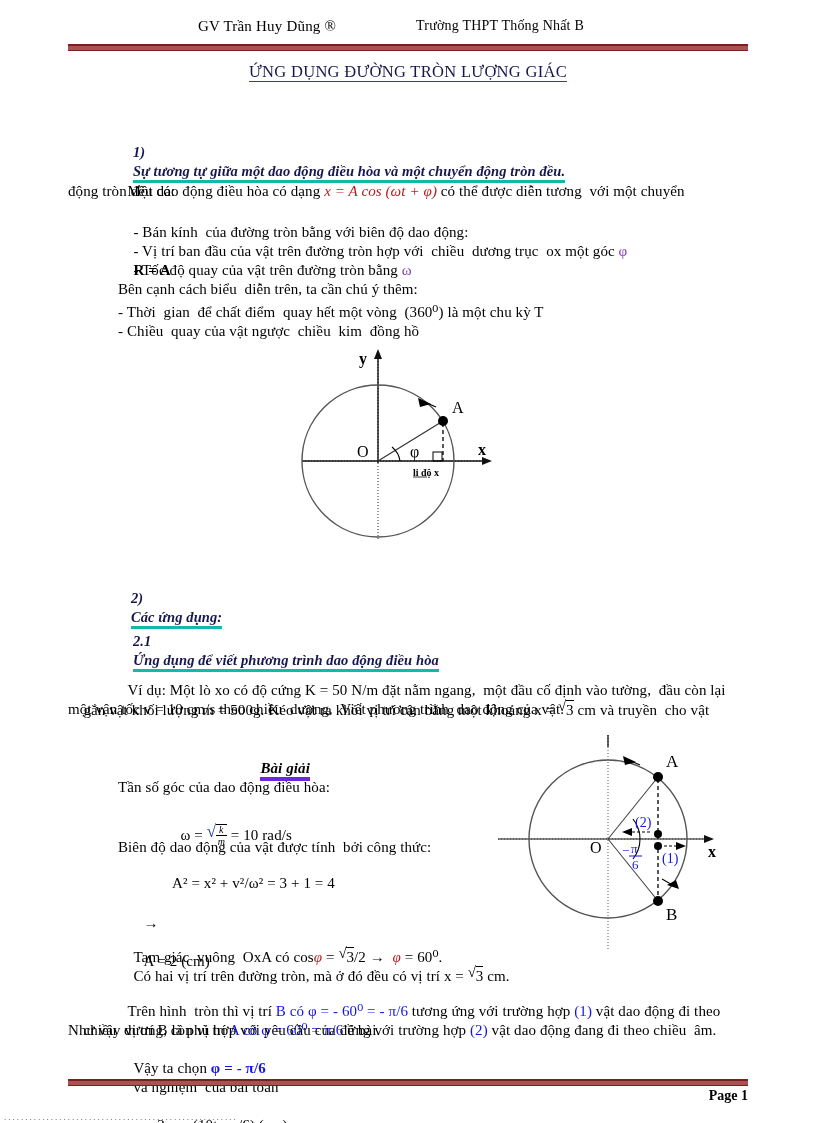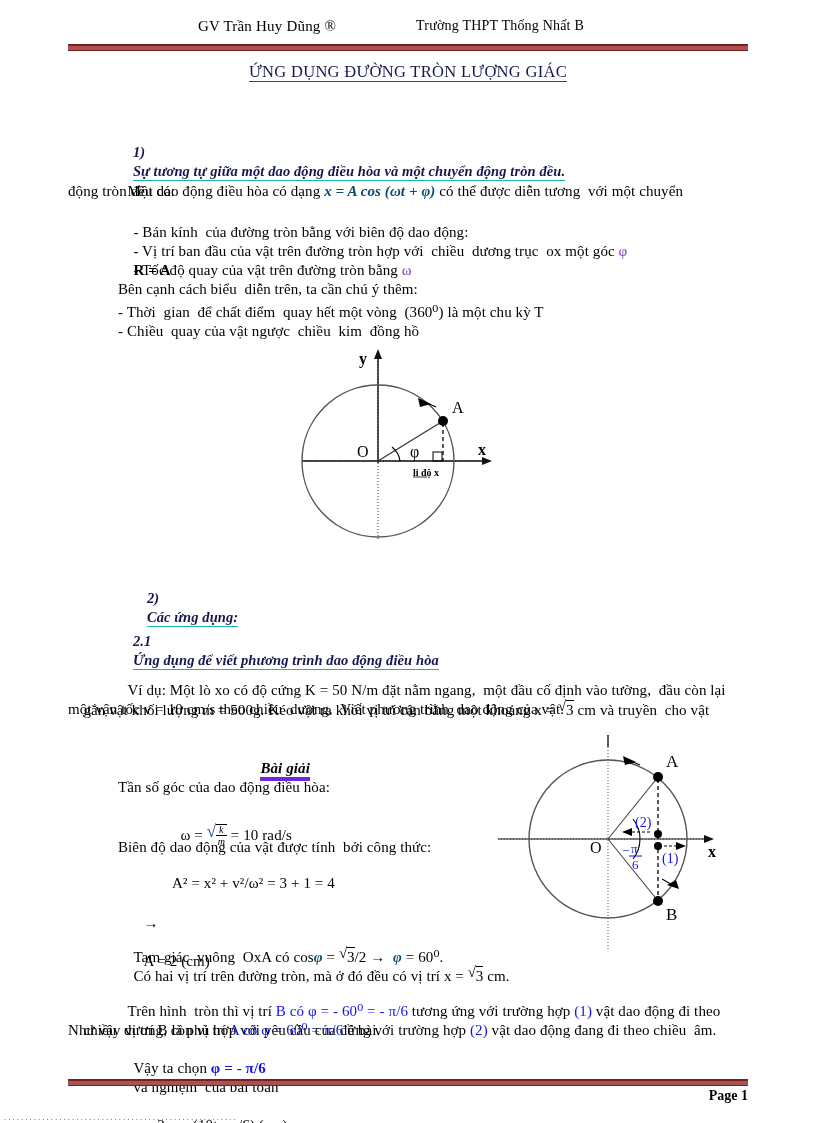--- a/index.html
+++ b/index.html
@@ -80,28 +80,28 @@
     letter-spacing: .1px;
     white-space: pre-wrap;
   }
   .heading {
     color: #17174f;
     font-weight: bold;
     font-style: italic;
     font-size: 14.5px;
   }
   .heading .u {
-    border-bottom: 1px solid #14b8a6;
+    border-bottom: 3px solid #14b8a6;
     padding-bottom: 1px;
   }
   .num-plain { font-style: italic; font-weight: bold; color:#17174f; }
 
   .mono-formula {
-    color: #0c4a6e;
-    font-weight: bold;
+    color: #b91c1c;
+    font-weight: normal;
     font-style: italic;
     margin-top: 20px;
   }
   .vio { color: #7a3fb0; }
   .blue { color: #1414e6; }
   .sub-underline {
     border-bottom: 4px solid #6d28d9;
     padding-bottom: 1px;
   }
 
@@ -249,21 +249,21 @@
       <text x="59" y="19" font-family="Liberation Serif, serif" font-size="16" font-weight="bold" fill="#000">y</text>
       <text x="178" y="110" font-family="Liberation Serif, serif" font-size="16" font-weight="bold" fill="#000">x</text>
       <text x="57" y="112" font-family="Liberation Serif, serif" font-size="16" fill="#000">O</text>
       <text x="110" y="112" font-family="Liberation Serif, serif" font-size="16" fill="#000">φ</text>
       <text x="152" y="68" font-family="Liberation Serif, serif" font-size="16" fill="#000">A</text>
       <text x="113" y="131" font-family="Liberation Serif, serif" font-size="10" font-weight="bold" fill="#000">li độ x</text>
       <line x1="113" y1="132" x2="127" y2="132" stroke="#000" stroke-width="0.8"></line>
     </svg>
   </div>
 
-  <div class="txt heading" style="left:132px; top:570px;">
+  <div class="txt heading" style="left:116px; top:570px;">
     <span class="num-plain">2)</span>
     <span class="u">Các ứng dụng:</span>
   </div>
 
   <div class="txt heading" style="left:118px; top:613px;">
     <span class="num-plain">2.1</span>
     <span class="u">Ứng dụng để viết phương trình dao động điều hòa</span>
   </div>
 
   <div class="txt" style="left:68px; top:662px; width:680px;">

